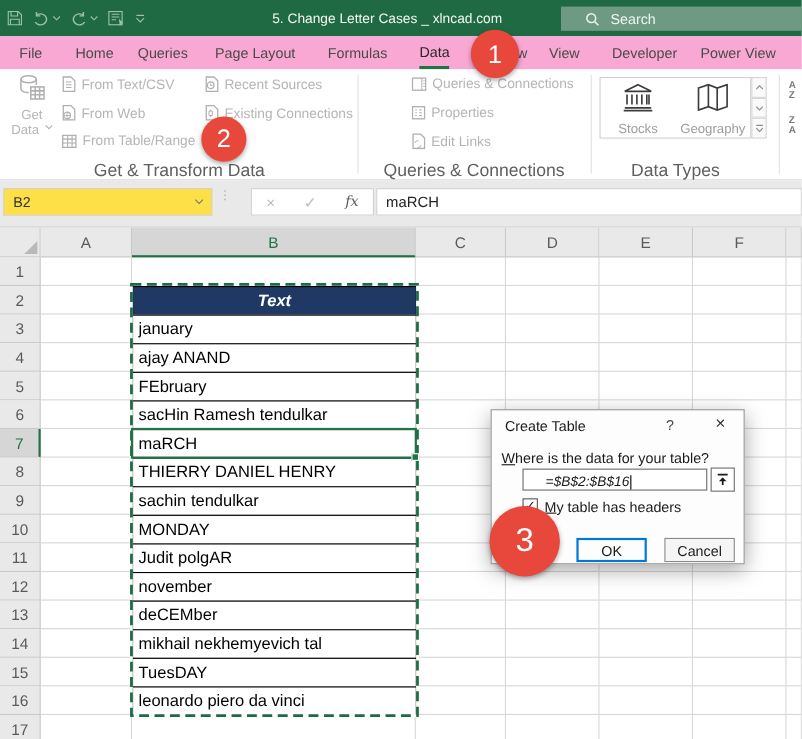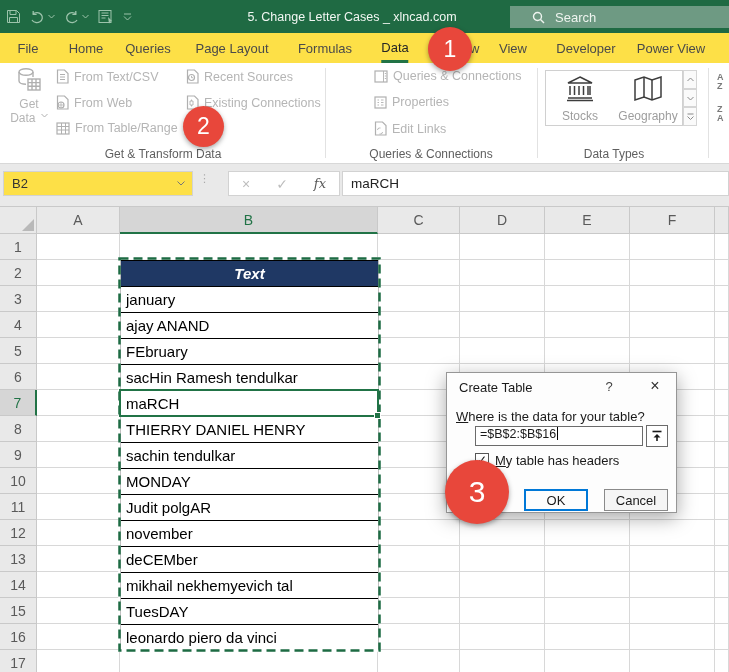--- a/index.html
+++ b/index.html
@@ -9,28 +9,28 @@
 
   
   .titlebar { position:absolute; left:0; top:0; width:729px; height:33px; background:#1F6A43; }
   .qat { position:absolute; left:6px; top:0; height:33px; display:flex; align-items:center; gap:9px; color:#9cc3ab; }
   .qat svg { display:block; }
   .qat .caret { margin-left:-6px; }
   .doc-title { position:absolute; left:255px; top:0; width:200px; height:33px; display:flex; align-items:center; justify-content:center; gap:6px; color:#f2f7f3; font-size:12.5px; white-space:nowrap; }
   .searchbox { position:absolute; left:510px; top:6px; width:219px; height:22px; background:#6E9A83; display:flex; align-items:center; gap:10px; padding-left:22px; color:#eef4ef; font-size:13px; }
 
   
-  .tabrow { position:absolute; left:0; top:33px; width:729px; height:30px; background:#fde047; }
+  .tabrow { position:absolute; left:0; top:33px; width:729px; height:30px; background:#f9a8d4; }
   .tab { position:absolute; top:0; height:30px; transform:translateX(-50%); display:flex; align-items:center; font-size:13px; color:#4a4a4a; white-space:nowrap; }
   .tab.active { color:#262626; border-bottom:3px solid #217346; padding-top:2px; }
 
   
   .ribbon { position:absolute; left:0; top:63px; width:729px; height:101px; background:#fff; border-bottom:1px solid #d8d8d8; }
   .vsep { position:absolute; top:5px; width:1px; height:90px; background:#e2e2e2; }
-  .grouplabel { position:absolute; top:84px; font-size:12px; color:#5f5f5f; text-align:center; white-space:nowrap; transform:translateX(-50%); }
+  .grouplabel { position:absolute; top:84px; font-size:16px; color:#5f5f5f; text-align:center; white-space:nowrap; transform:translateX(-50%); }
   .bigbtn { position:absolute; top:4px; width:46px; text-align:center; color:#b5b5b5; font-size:12px; line-height:14px; }
   .bigbtn svg { display:block; margin:0 auto 4px auto; }
   .rib-item { position:absolute; display:flex; align-items:center; gap:5px; font-size:12.5px; color:#b5b5b5; white-space:nowrap; }
   .rib-item svg { flex:0 0 auto; }
   .gallery { position:absolute; left:545px; top:7px; width:138px; height:56px; background:#fff; border:1px solid #d0d0d0; display:flex; }
   .gal-item { width:68px; text-align:center; padding-top:5px; }
   .gal-item .glabel { font-size:12px; color:#9d9d9d; margin-top:3px; }
   .gal-scroll { position:absolute; left:683px; top:7px; width:14px; height:56px; display:flex; flex-direction:column; }
   .gal-scroll div { flex:1; border:1px solid #d5d5d5; background:#fafafa; display:flex; align-items:center; justify-content:center; color:#8a8a8a; }
   .sort-stack { position:absolute; left:717px; font-size:9px; line-height:9px; color:#7a7a7a; font-weight:bold; }
@@ -59,21 +59,21 @@
   #ants { position:absolute; z-index:20; }
   .active-cell { position:absolute; left:119px; width:260px; height:28px; border:2px solid #217346; z-index:21; }
   .fill-handle { position:absolute; width:7px; height:7px; background:#217346; border:1px solid #fff; z-index:22; }
 
   
   .dialog { position:absolute; left:446px; top:372px; width:231px; height:141px; background:#fdfdfd; border:1px solid #969696; box-shadow:0 5px 18px rgba(0,0,0,0.35); z-index:50; font-size:13px; color:#1a1a1a; }
   .dlg-title { position:absolute; left:12px; top:7px; font-size:13px; }
   .dlg-help { position:absolute; left:154px; top:6px; width:16px; text-align:center; color:#444; }
   .dlg-close { position:absolute; left:196px; top:2px; width:24px; height:22px; text-align:center; font-size:16px; color:#333; line-height:22px; }
   .dlg-prompt { position:absolute; left:9px; top:36px; }
-  .dlg-input { position:absolute; left:28px; top:53px; width:168px; height:20px; background:#fff; border:1px solid #6b6b6b; font-size:12.5px; display:flex; align-items:flex-start; padding-left:4px; }
+  .dlg-input { position:absolute; left:28px; top:53px; width:168px; height:20px; background:#fff; border:1px solid #6b6b6b; font-size:12.5px; display:flex; align-items:flex-end; padding-left:20px;font-style:italic; }
   .cursorbar { display:inline-block; width:1px; height:13px; background:#000; margin-left:1px; }
   .dlg-rangebtn { position:absolute; left:199px; top:52px; width:22px; height:22px; background:#fff; border:1px solid #6b6b6b; display:flex; align-items:center; justify-content:center; }
   .dlg-check { position:absolute; left:28px; top:80px; width:14px; height:14px; background:#fff; border:1px solid #555; text-align:center; line-height:12px; font-size:12px; color:#1a1a1a; }
   .dlg-checklabel { position:absolute; left:48px; top:80px; }
   .btn { position:absolute; top:116px; width:64px; height:22px; display:flex; align-items:center; justify-content:center; font-size:13px; background:#f5f5f5; }
   .btn.ok { left:77px; border:2px solid #0078D7; background:#fdfdfd; }
   .btn.cancel { left:157px; border:1px solid #8a8a8a; }
   .u { text-decoration:underline; }
 
   

